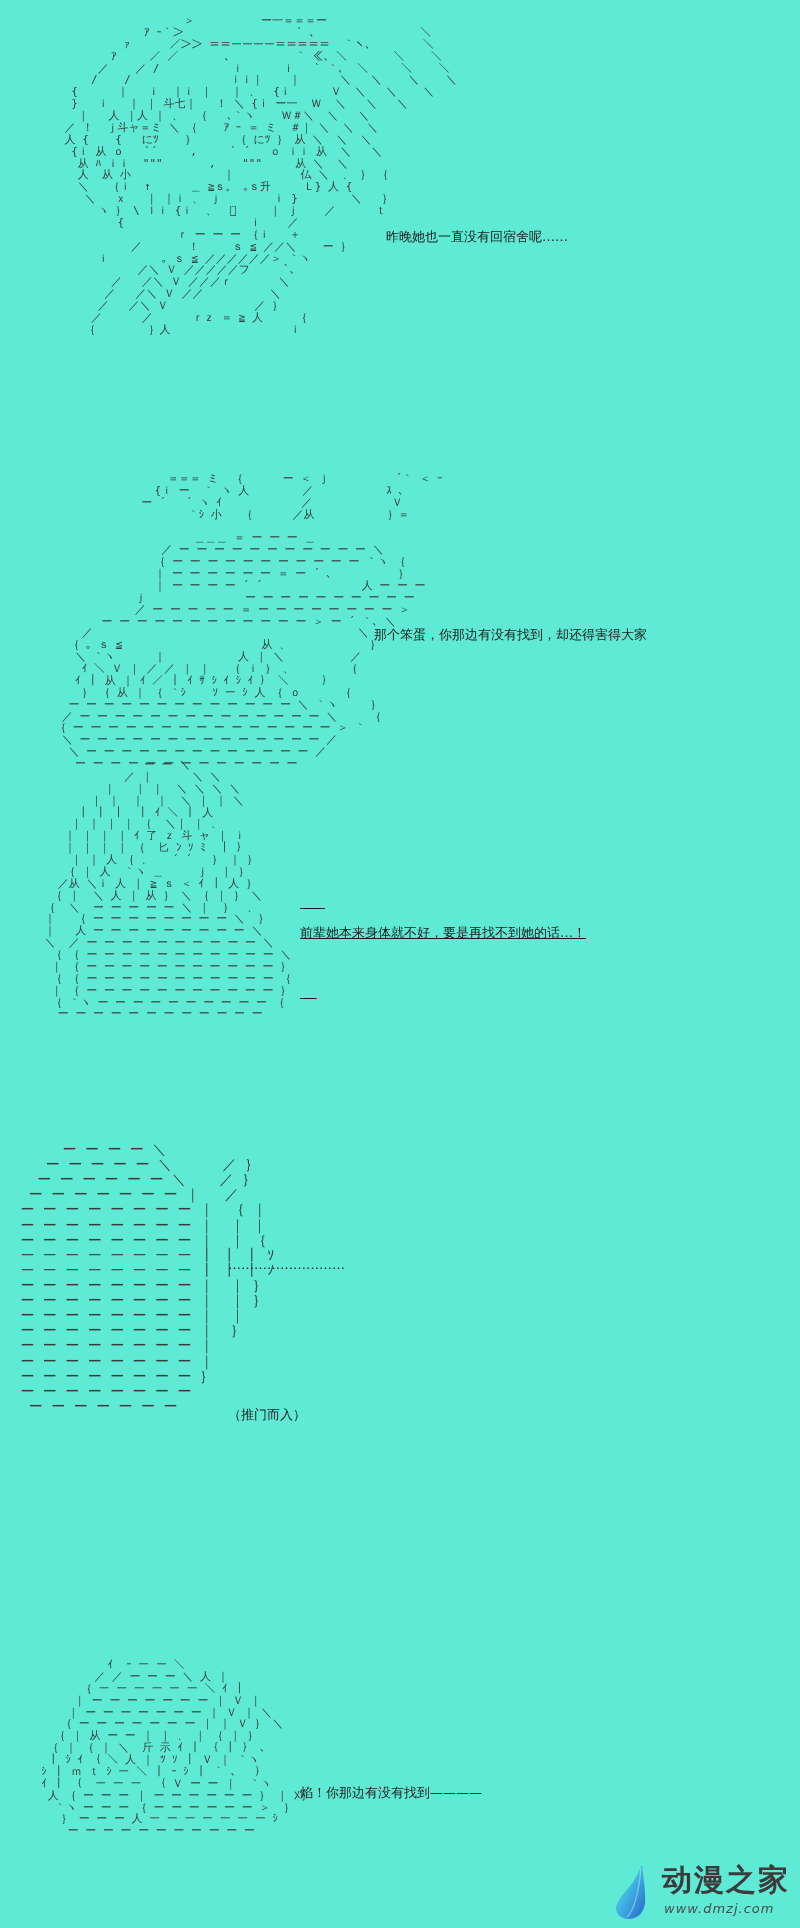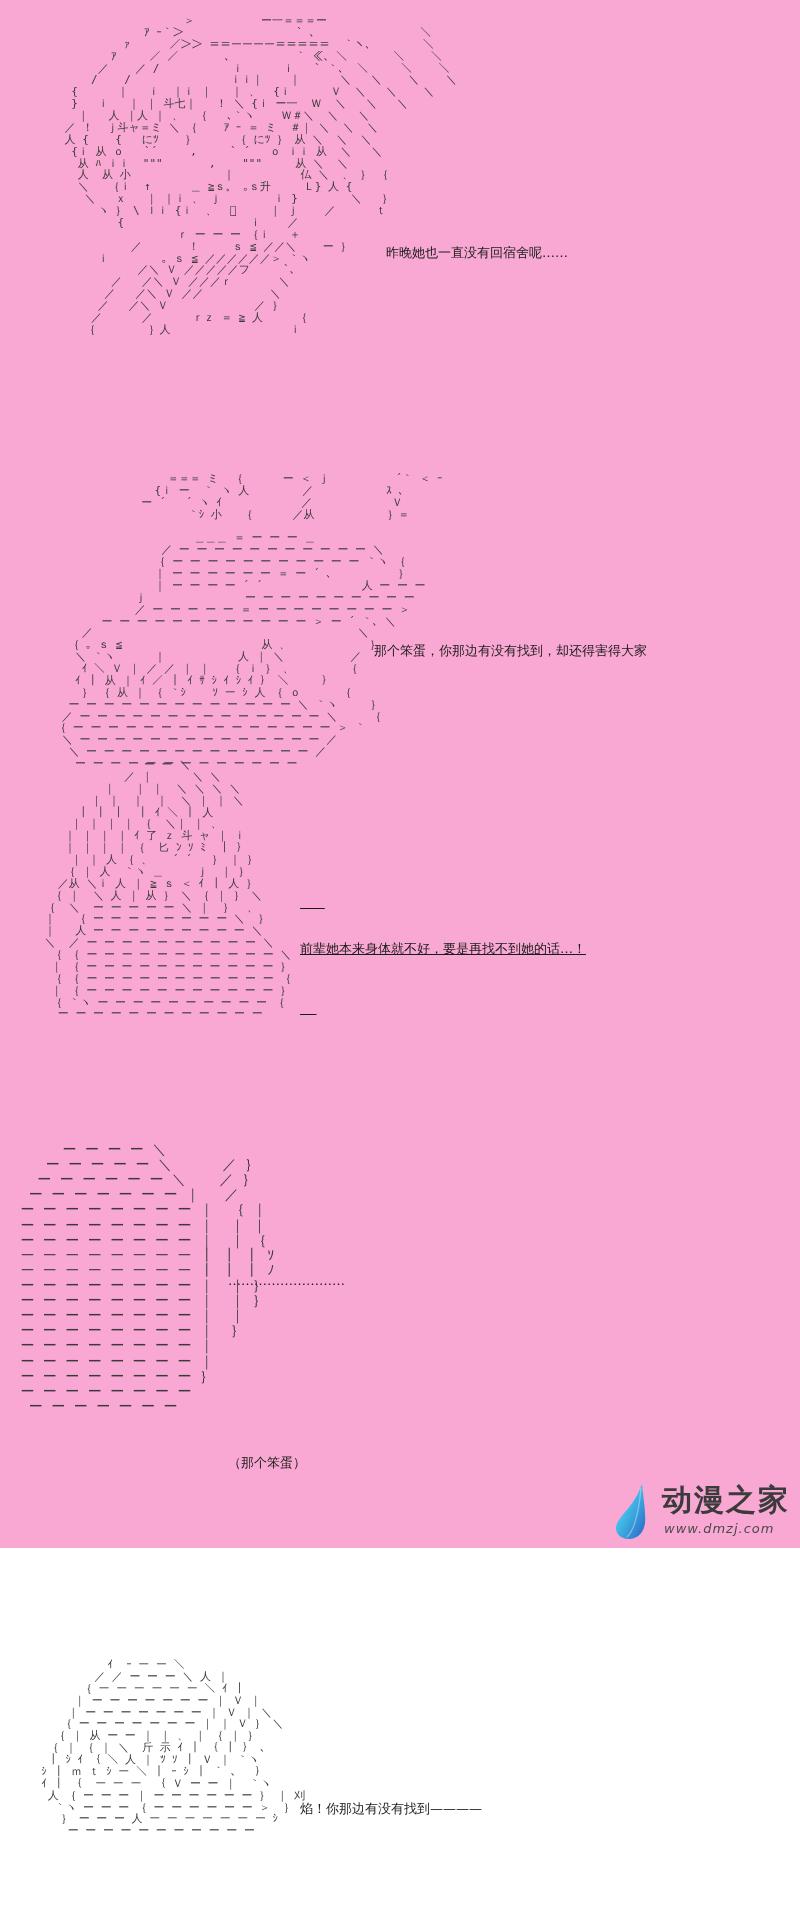--- a/index.html
+++ b/index.html
@@ -43,21 +43,21 @@
 
   
   .dialogue {
     position: absolute;
     color: #1c1c1c;
     font-family: "DejaVu Sans", sans-serif;
     font-size: 13px;
     line-height: 30px;
     white-space: pre;
   }
-  .dialogue .line { display: block; margin-top: 16px; }
+  .dialogue .line { display: block; }
   .dialogue .line.indent { padding-left: 22px; }
 
   
   .watermark {
     position: absolute;
     right: 10px;
     bottom: 8px;
     display: flex;
     align-items: center;
     gap: 8px;
@@ -86,21 +86,21 @@
     font-style: italic;
     color: #4a4a4a;
     letter-spacing: 1px;
     margin-top: 5px;
     margin-left: 2px;
   }
 </style>
 </head>
 <body style="width: 800px; height: 1928px;">
 
-<div class="page" style="width: 800px; height: 1548px; background: #f9a8d4;">
+<div class="page" style="width: 800px; height: 1928px; background: #5eead4;">
 
   <div class="panel">
     <pre class="aa" style="left: 58px; top: 4px; font-size: 11px; color: rgb(58, 58, 58);">                   ＞          ー一＝＝＝ー                   
              ｱ ｰ｀＞                 ` 、               ＼
           ｧ      ／＞＞ ＝＝ーーーー＝＝＝＝＝  ｀ヽ、       ＼
         ｱ     ／ ／       、         ｀ ≪､ ＼       ＼    ＼
       ／    ／ /           ｉ      ｉ   ` ｀､  ＼     ＼    ＼
      /    /               ｉｉ｜    ｜      ＼   ＼    ＼    ＼
   {      ｜   ｉ  ｜ｉ ｜   ｜ 、  {ｉ      Ｖ  ＼   ＼    ＼
   }   ｉ   ｜ ｜ 斗七｜   ！ ＼ {ｉ ー一  Ｗ  ＼   ＼   ＼
@@ -202,21 +202,21 @@
  ー ー ー ー ー ー ー ー ｜  ｜
  ー ー ー ー ー ー ー ー ｜  ｝
  ー ー ー ー ー ー ー ー ｜
  ー ー ー ー ー ー ー ー ｜
  ー ー ー ー ー ー ー ー ｝
  ー ー ー ー ー ー ー ー
   ー ー ー ー ー ー ー</pre>
     <div class="dialogue" style="left: 228px; top: 1190px; color: rgb(28, 28, 28);">
       <span class="line">………………………</span>
       <span class="line"></span>
-      <span class="line">（那个笨蛋）</span>
+      <span class="line">（推门而入）</span>
     </div>
   </div>
 
   <div class="panel">
     <pre class="aa" style="left: 28px; top: 1648px; font-size: 11px; color: rgb(58, 58, 58);">            ｲ  ｰ ー ー ＼
           ／ ／ ー ー ー ＼ 人 ｜
         ｛ ー ー ー ー ー ー ＼ ｲ ｜
        ｜ ー ー ー ー ー ー ー ｜ Ｖ ｜
       ｜ ー ー ー ー ー ー ー ｜ Ｖ ｜ ＼
      ｛ ー ー ー ー ー ー ー ｜ ｜ Ｖ ｝ ＼

